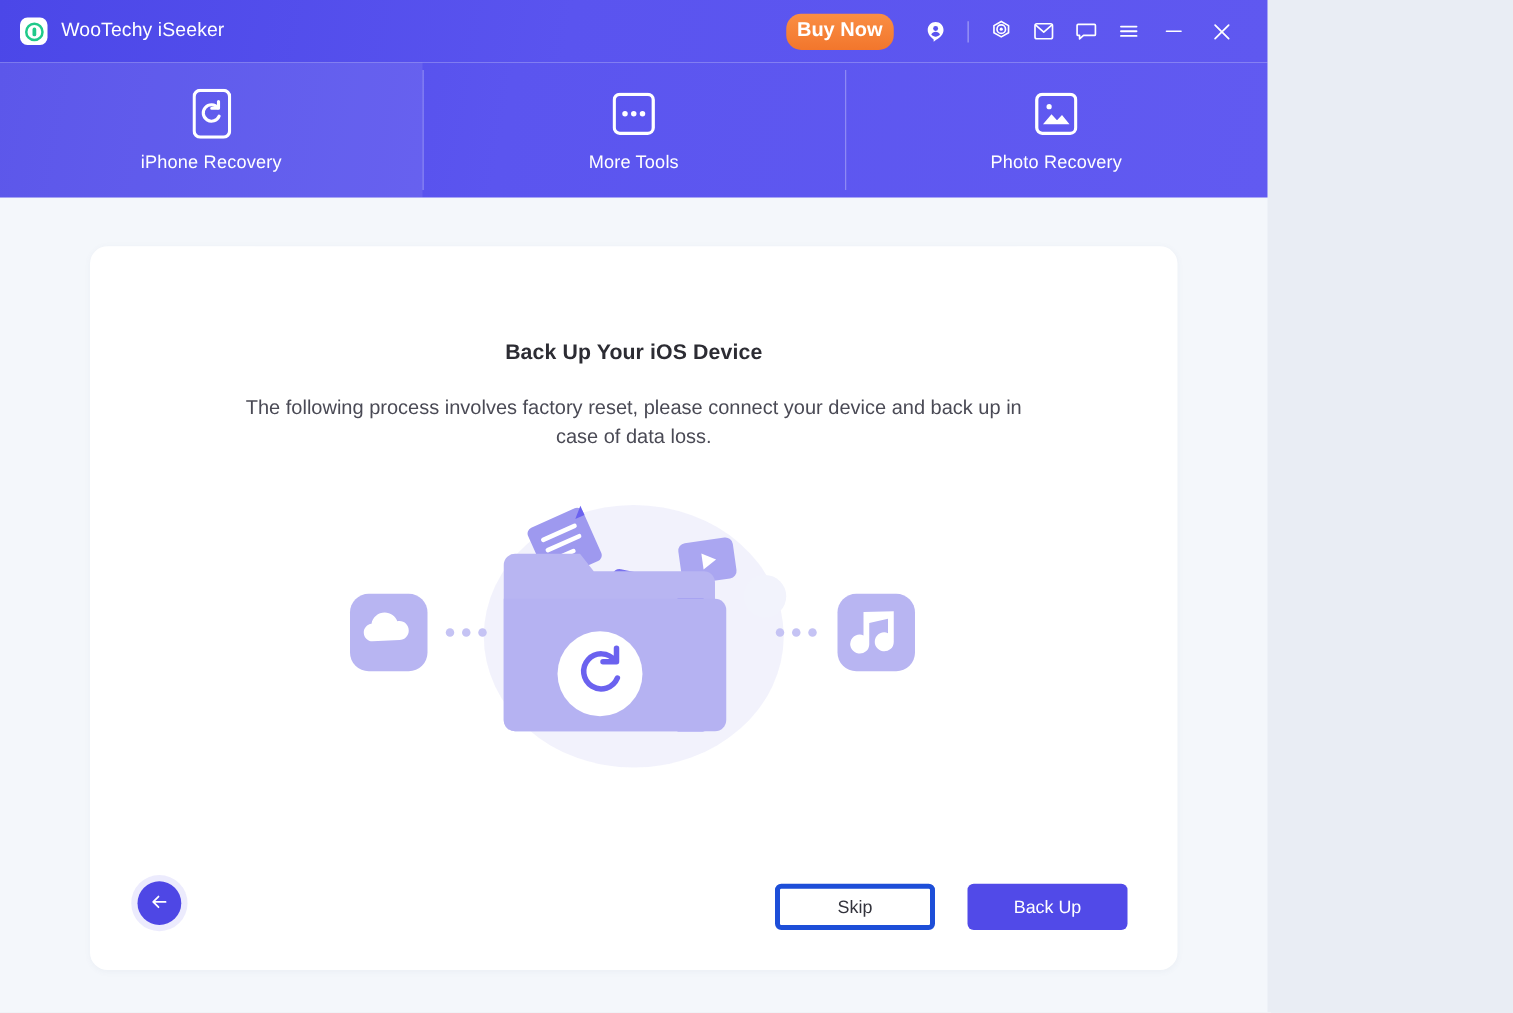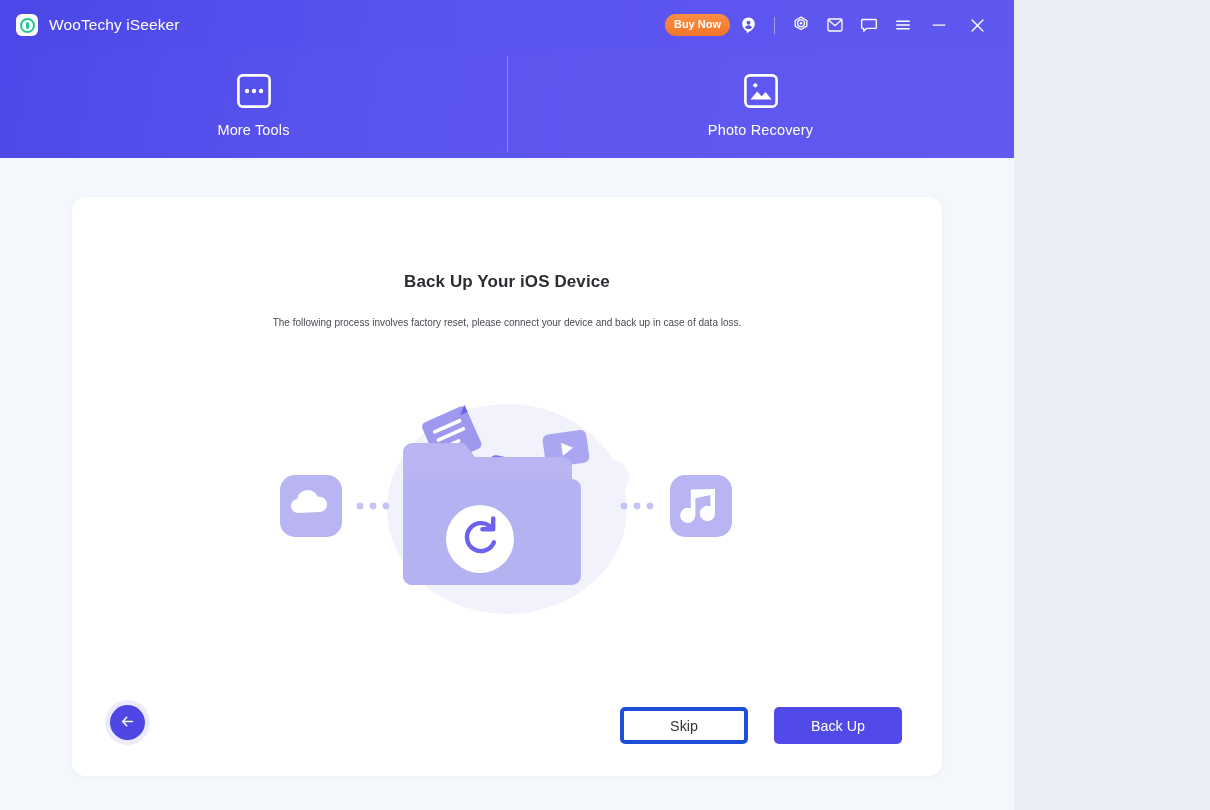--- a/index.html
+++ b/index.html
@@ -39,23 +39,23 @@
     content: ""; width: 3px; height: 7px; border-radius: 2px;
     background: #1fc98a;
   }
   .app-title {
     color: #ffffff; font-size: 15.5px; letter-spacing: .1px;
   }
   .tb-spacer { flex: 1; }
   .tb-right { display: flex; align-items: center; gap: 0; }
   .buy-now {
     background: linear-gradient(180deg, #fa8e44 0%, #f2762c 100%);
-    color: #fff; font-size: 11px; font-weight: bold;
+    color: #fff; font-size: 16px; font-weight: bold;
     border-radius: 12px; padding: 4px 9px 5px;
-    line-height: 1.25; margin-right: 1px;
+    line-height: 1.25; margin-right: 16px;
     border: none; cursor: pointer; white-space: nowrap;
   }
   .tb-icon {
     width: 34px; height: 34px;
     display: flex; align-items: center; justify-content: center;
     cursor: pointer;
   }
   .tb-icon svg { display: block; }
   .tb-divider {
     width: 1px; height: 17px; background: rgba(255,255,255,.42);
@@ -103,21 +103,21 @@
 
   .headline {
     text-align: center;
     font-size: 17px; font-weight: bold; color: #2c2c33;
     padding-top: 75px; letter-spacing: .1px;
   }
   .subtext {
     margin: 24px auto 0;
     max-width: 645px;
     text-align: center;
-    font-size: 10px; color: #4a4a55; line-height: 1.42;
+    font-size: 16px; color: #4a4a55; line-height: 1.42;
   }
 
   
   .illus-wrap {
     position: absolute; left: 0; right: 0; top: 190px;
     display: flex; justify-content: center;
   }
   .illus { position: relative; width: 470px; height: 245px; }
   .illus svg { display: block; }
 
@@ -213,20 +213,30 @@
         <svg width="21" height="21" viewBox="0 0 24 24" stroke="#ffffff" stroke-width="1.6" stroke-linecap="round">
           <path d="M5.8 5.8l12.4 12.4M18.2 5.8L5.8 18.2"></path>
         </svg>
       </span>
     </div>
   </div>
 
   <div class="navbar">
 
 
+    <div class="nav-tab active">
+      <span class="nav-icon">
+        <svg width="31" height="40" viewBox="0 0 31 40" fill="none">
+          <rect x="1.3" y="1.3" width="28.4" height="37.4" rx="5" stroke="#ffffff" stroke-width="2.6"></rect>
+          <path d="M20.4 15.3a6.6 6.6 0 10.9 6.6" stroke="#ffffff" stroke-width="2.5" stroke-linecap="round"></path>
+          <path d="M20.8 10.2v5.4h-5.4" stroke="#ffffff" stroke-width="2.5" stroke-linecap="round" stroke-linejoin="round"></path>
+        </svg>
+      </span>
+      <span class="nav-label">iPhone Recovery</span>
+    </div>
 
     <div class="nav-tab">
       <span class="nav-icon">
         <svg width="34" height="34" viewBox="0 0 34 34" fill="none">
           <rect x="1.4" y="1.4" width="31.2" height="31.2" rx="4.4" stroke="#ffffff" stroke-width="2.6"></rect>
           <circle cx="10" cy="17" r="2.2" fill="#ffffff"></circle>
           <circle cx="17" cy="17" r="2.2" fill="#ffffff"></circle>
           <circle cx="24" cy="17" r="2.2" fill="#ffffff"></circle>
         </svg>
       </span>

